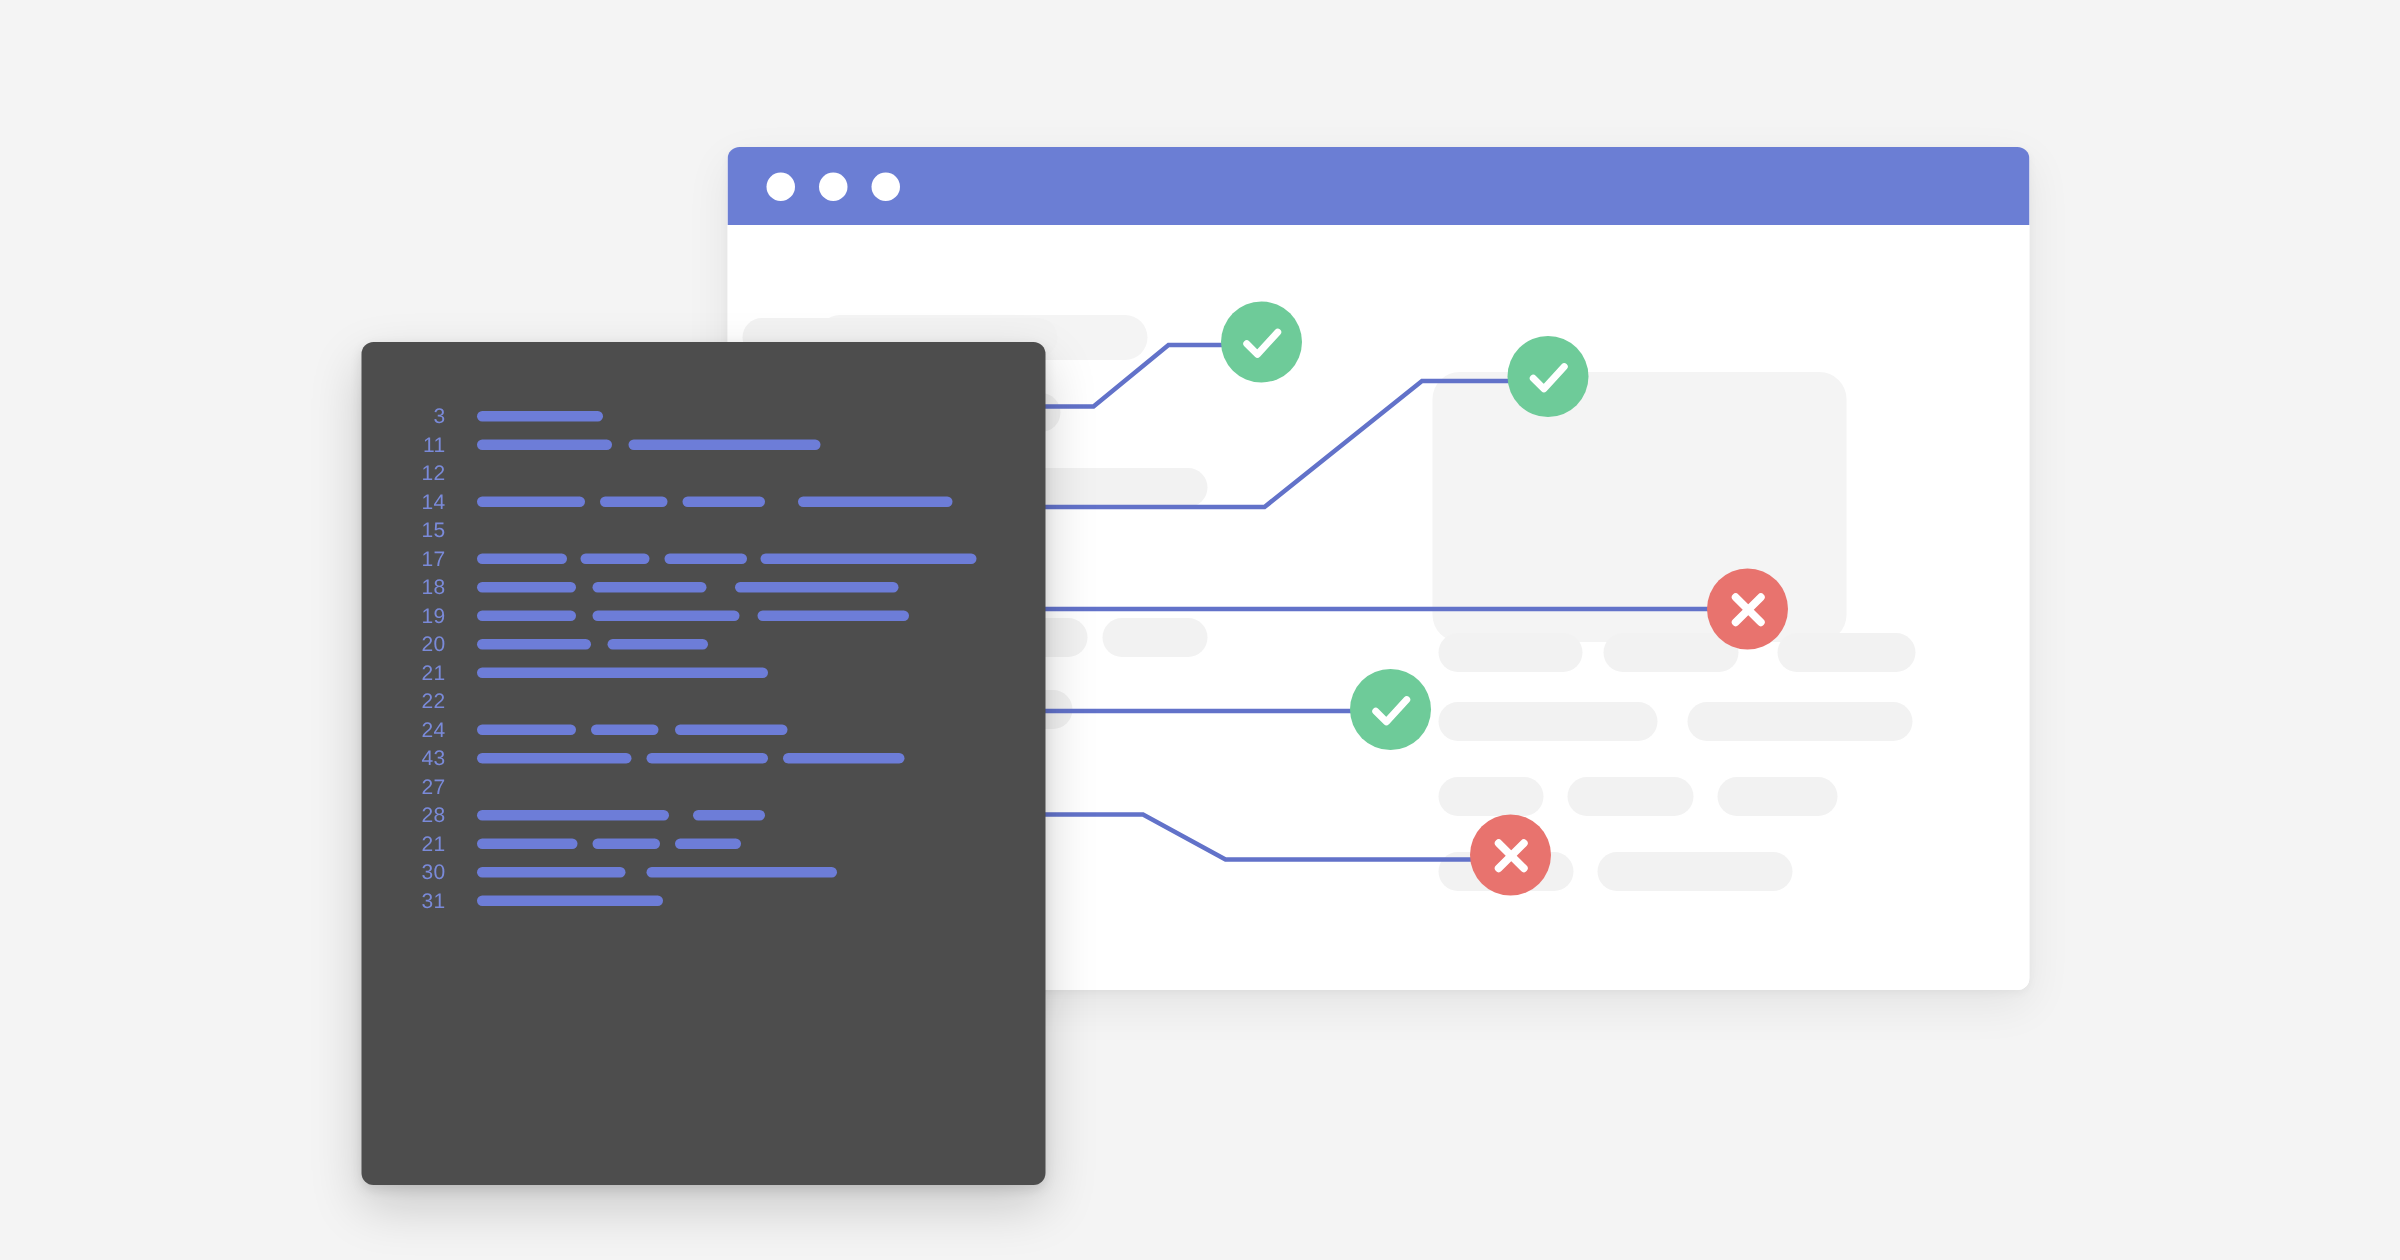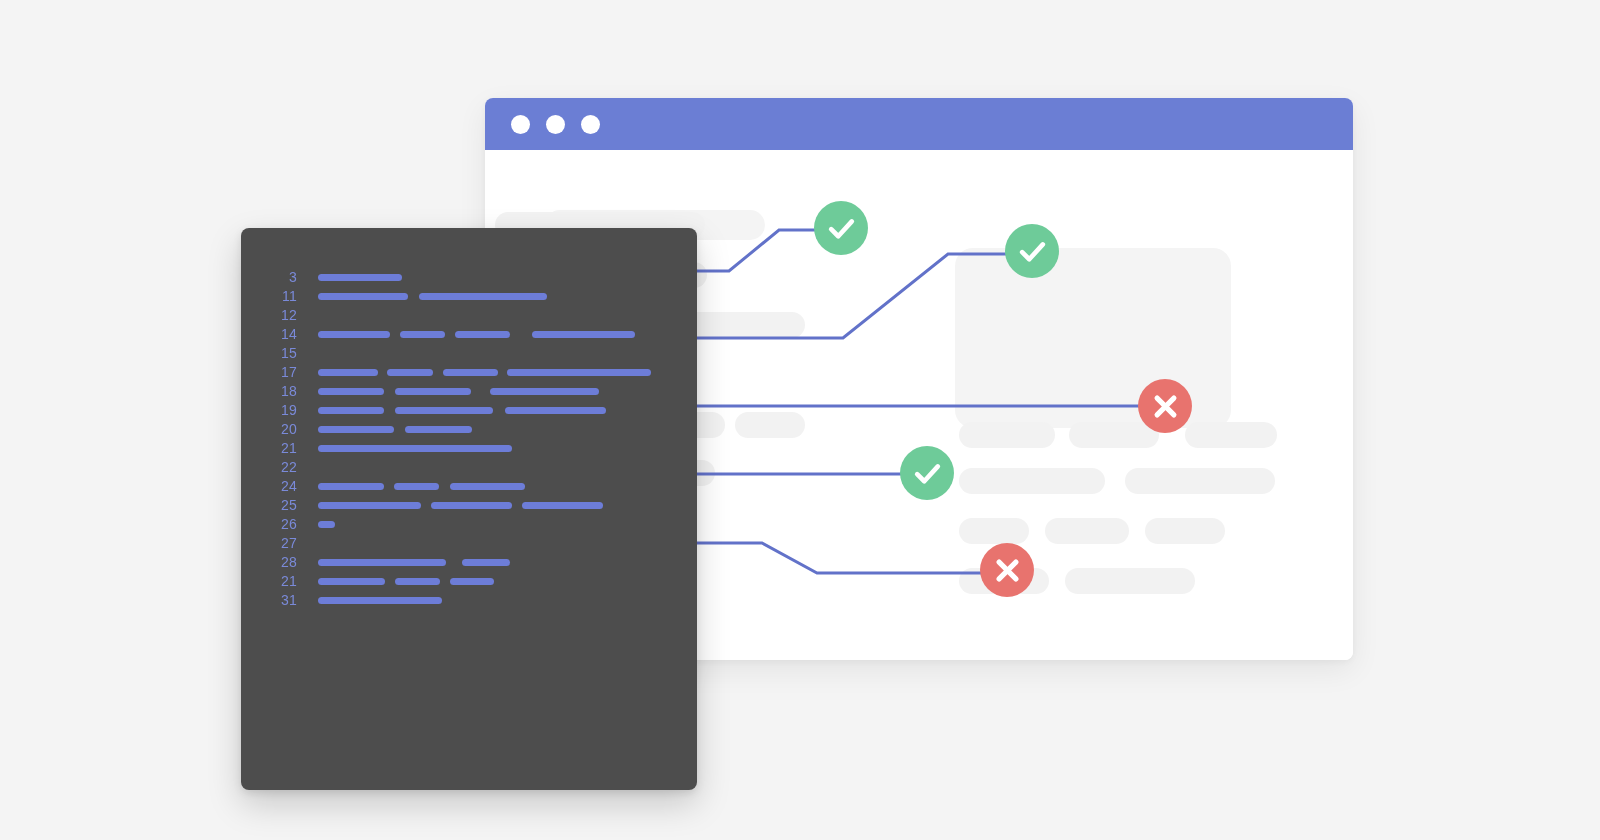--- a/index.html
+++ b/index.html
@@ -301,53 +301,54 @@
         </div>
         <div class="code-row">
           <span class="ln">24</span>
           <span class="code-bars">
             <span class="cbar" style="width: 66px; margin-left: 0px;"></span>
             <span class="cbar" style="width: 45px; margin-left: 10px;"></span>
             <span class="cbar" style="width: 75px; margin-left: 11px;"></span>
           </span>
         </div>
         <div class="code-row">
-          <span class="ln">25</span>
+          <span class="ln">43</span>
           <span class="code-bars">
             <span class="cbar" style="width: 103px; margin-left: 0px;"></span>
             <span class="cbar" style="width: 81px; margin-left: 10px;"></span>
             <span class="cbar" style="width: 81px; margin-left: 10px;"></span>
           </span>
         </div>
         <div class="code-row">
-          <span class="ln">26</span>
-          <span class="code-bars">
-            <span class="cbar" style="width: 17px; margin-left: 0px;"></span>
-          </span>
-        </div>
-        <div class="code-row">
           <span class="ln">27</span>
           <span class="code-bars"></span>
         </div>
         <div class="code-row">
           <span class="ln">28</span>
           <span class="code-bars">
             <span class="cbar" style="width: 128px; margin-left: 0px;"></span>
             <span class="cbar" style="width: 48px; margin-left: 16px;"></span>
           </span>
         </div>
         <div class="code-row">
           <span class="ln">21</span>
           <span class="code-bars">
             <span class="cbar" style="width: 67px; margin-left: 0px;"></span>
             <span class="cbar" style="width: 45px; margin-left: 10px;"></span>
             <span class="cbar" style="width: 44px; margin-left: 10px;"></span>
           </span>
         </div>
         <div class="code-row">
+          <span class="ln">30</span>
+          <span class="code-bars">
+            <span class="cbar" style="width: 99px; margin-left: 0px;"></span>
+            <span class="cbar" style="width: 127px; margin-left: 14px;"></span>
+          </span>
+        </div>
+        <div class="code-row">
           <span class="ln">31</span>
           <span class="code-bars">
             <span class="cbar" style="width: 124px; margin-left: 0px;"></span>
           </span>
         </div>
       </div>
 
   </div>
 
 </div>

